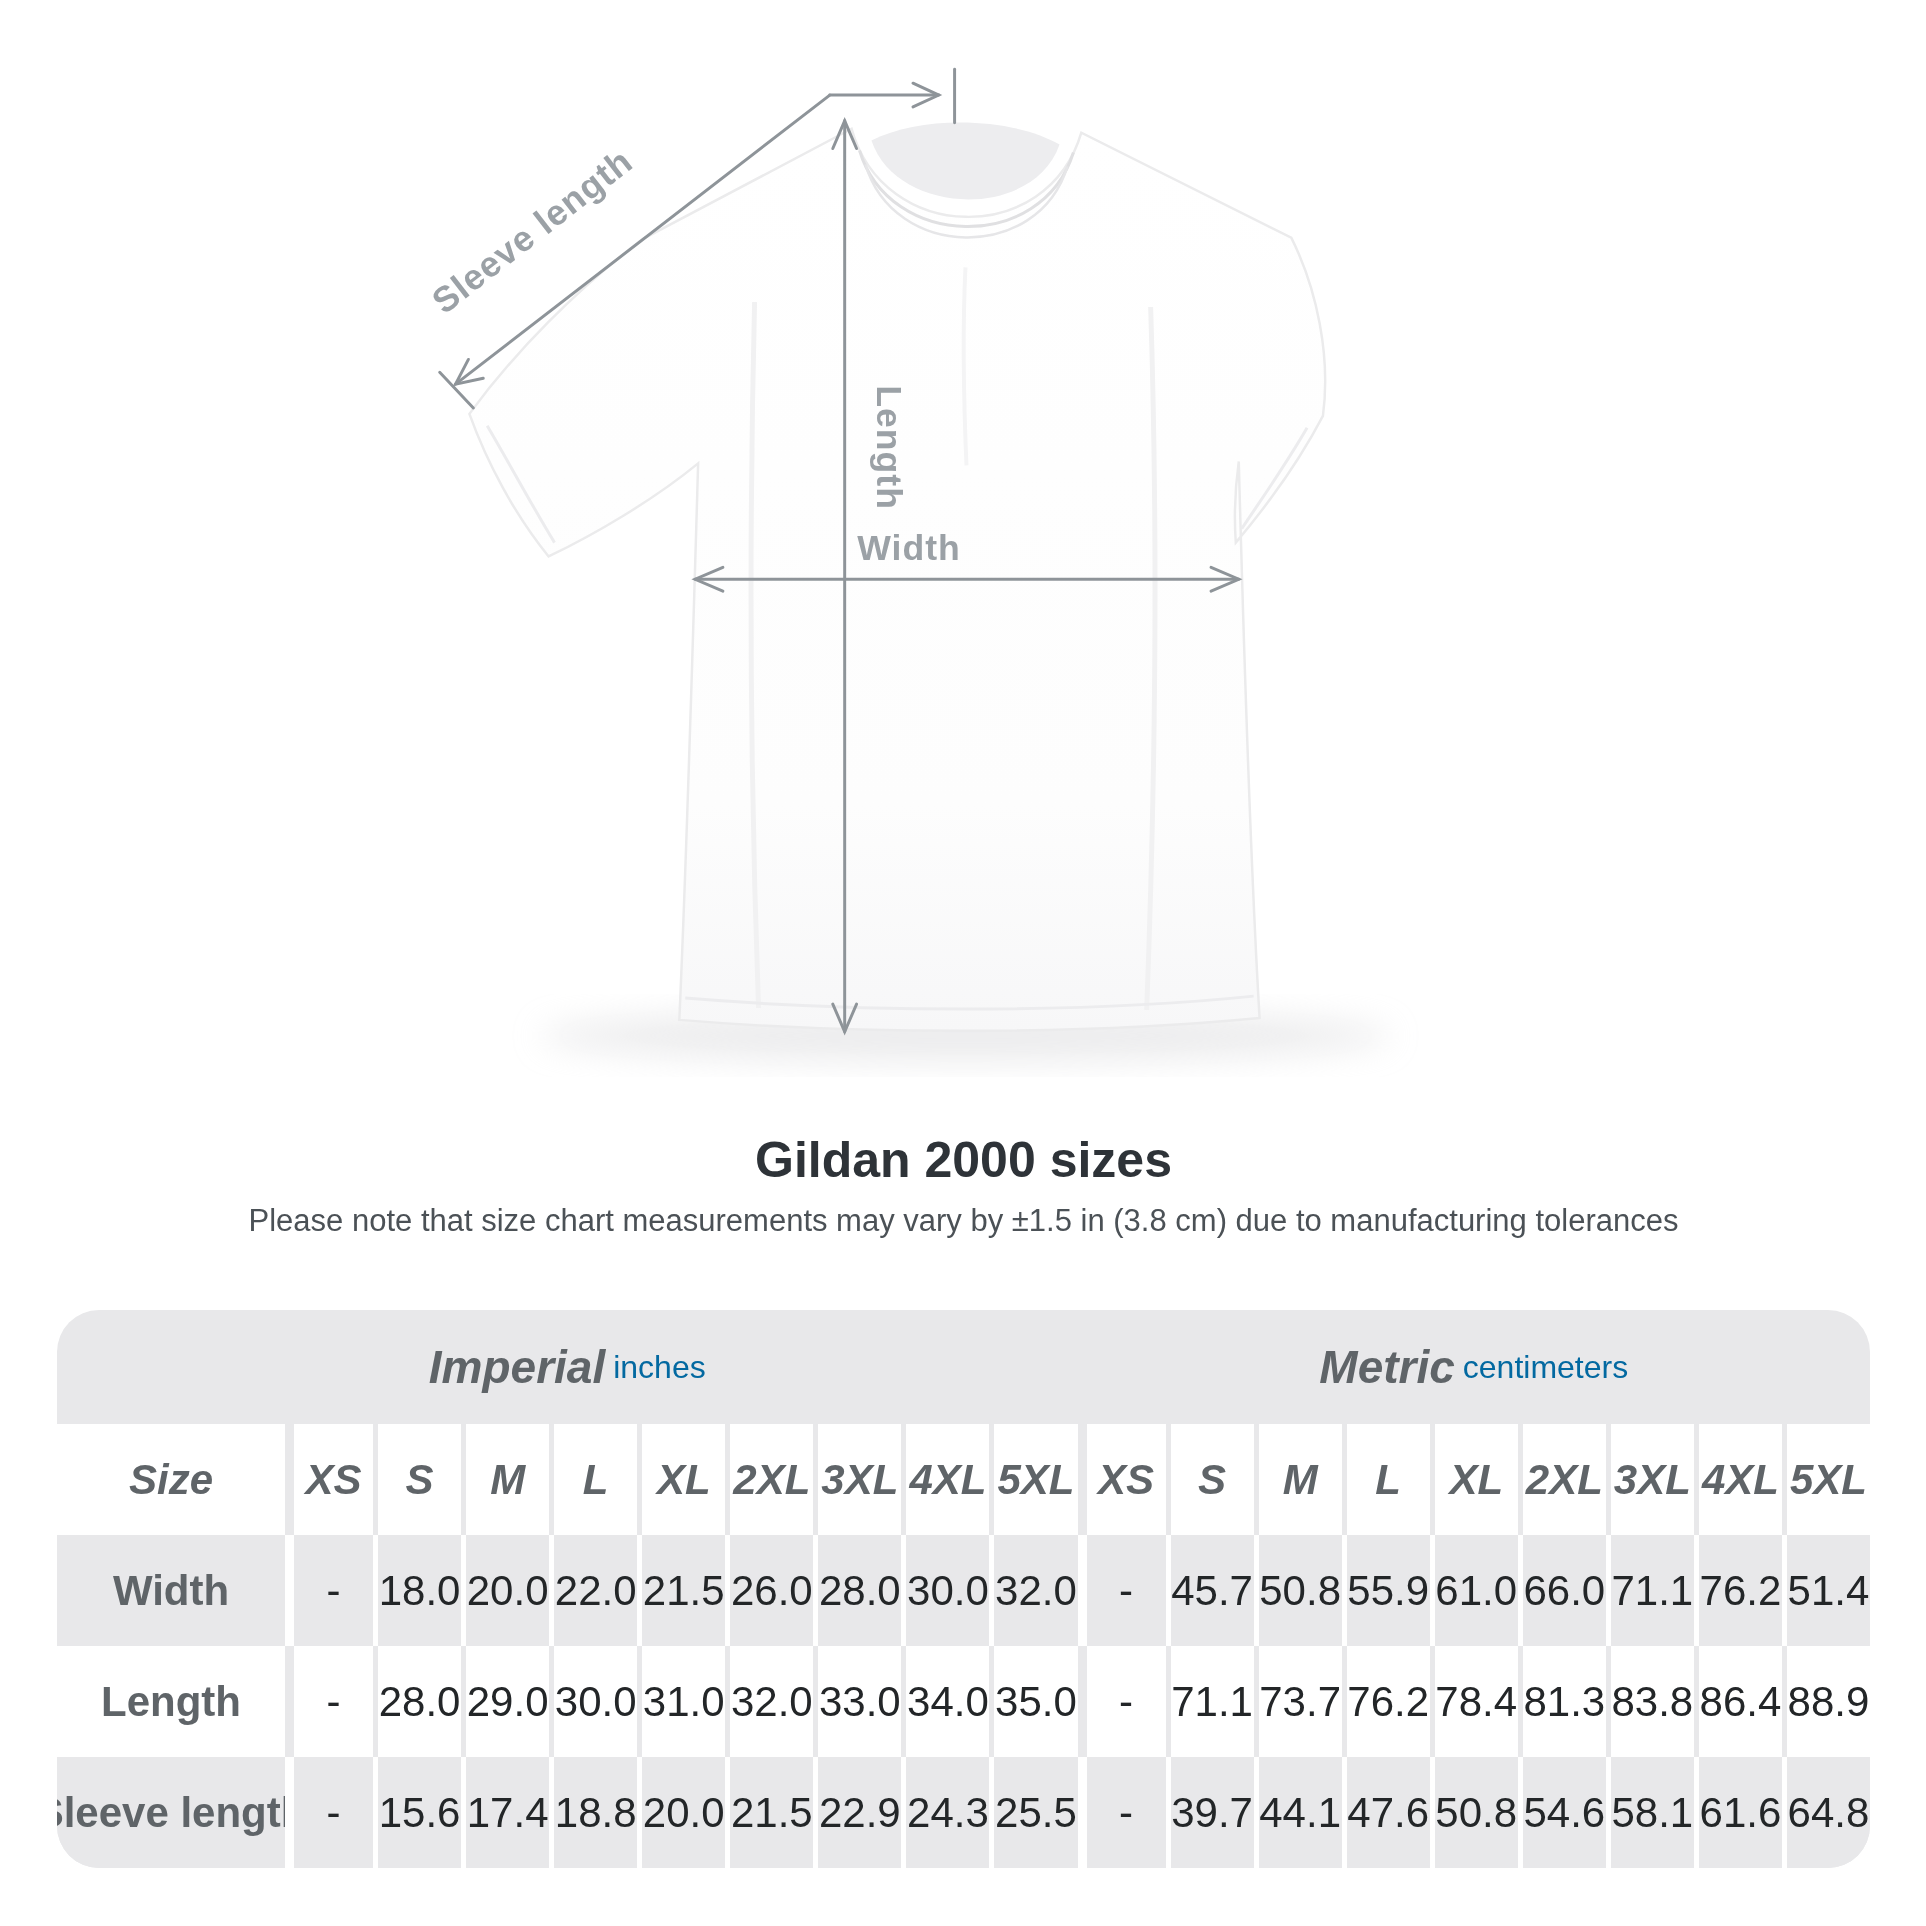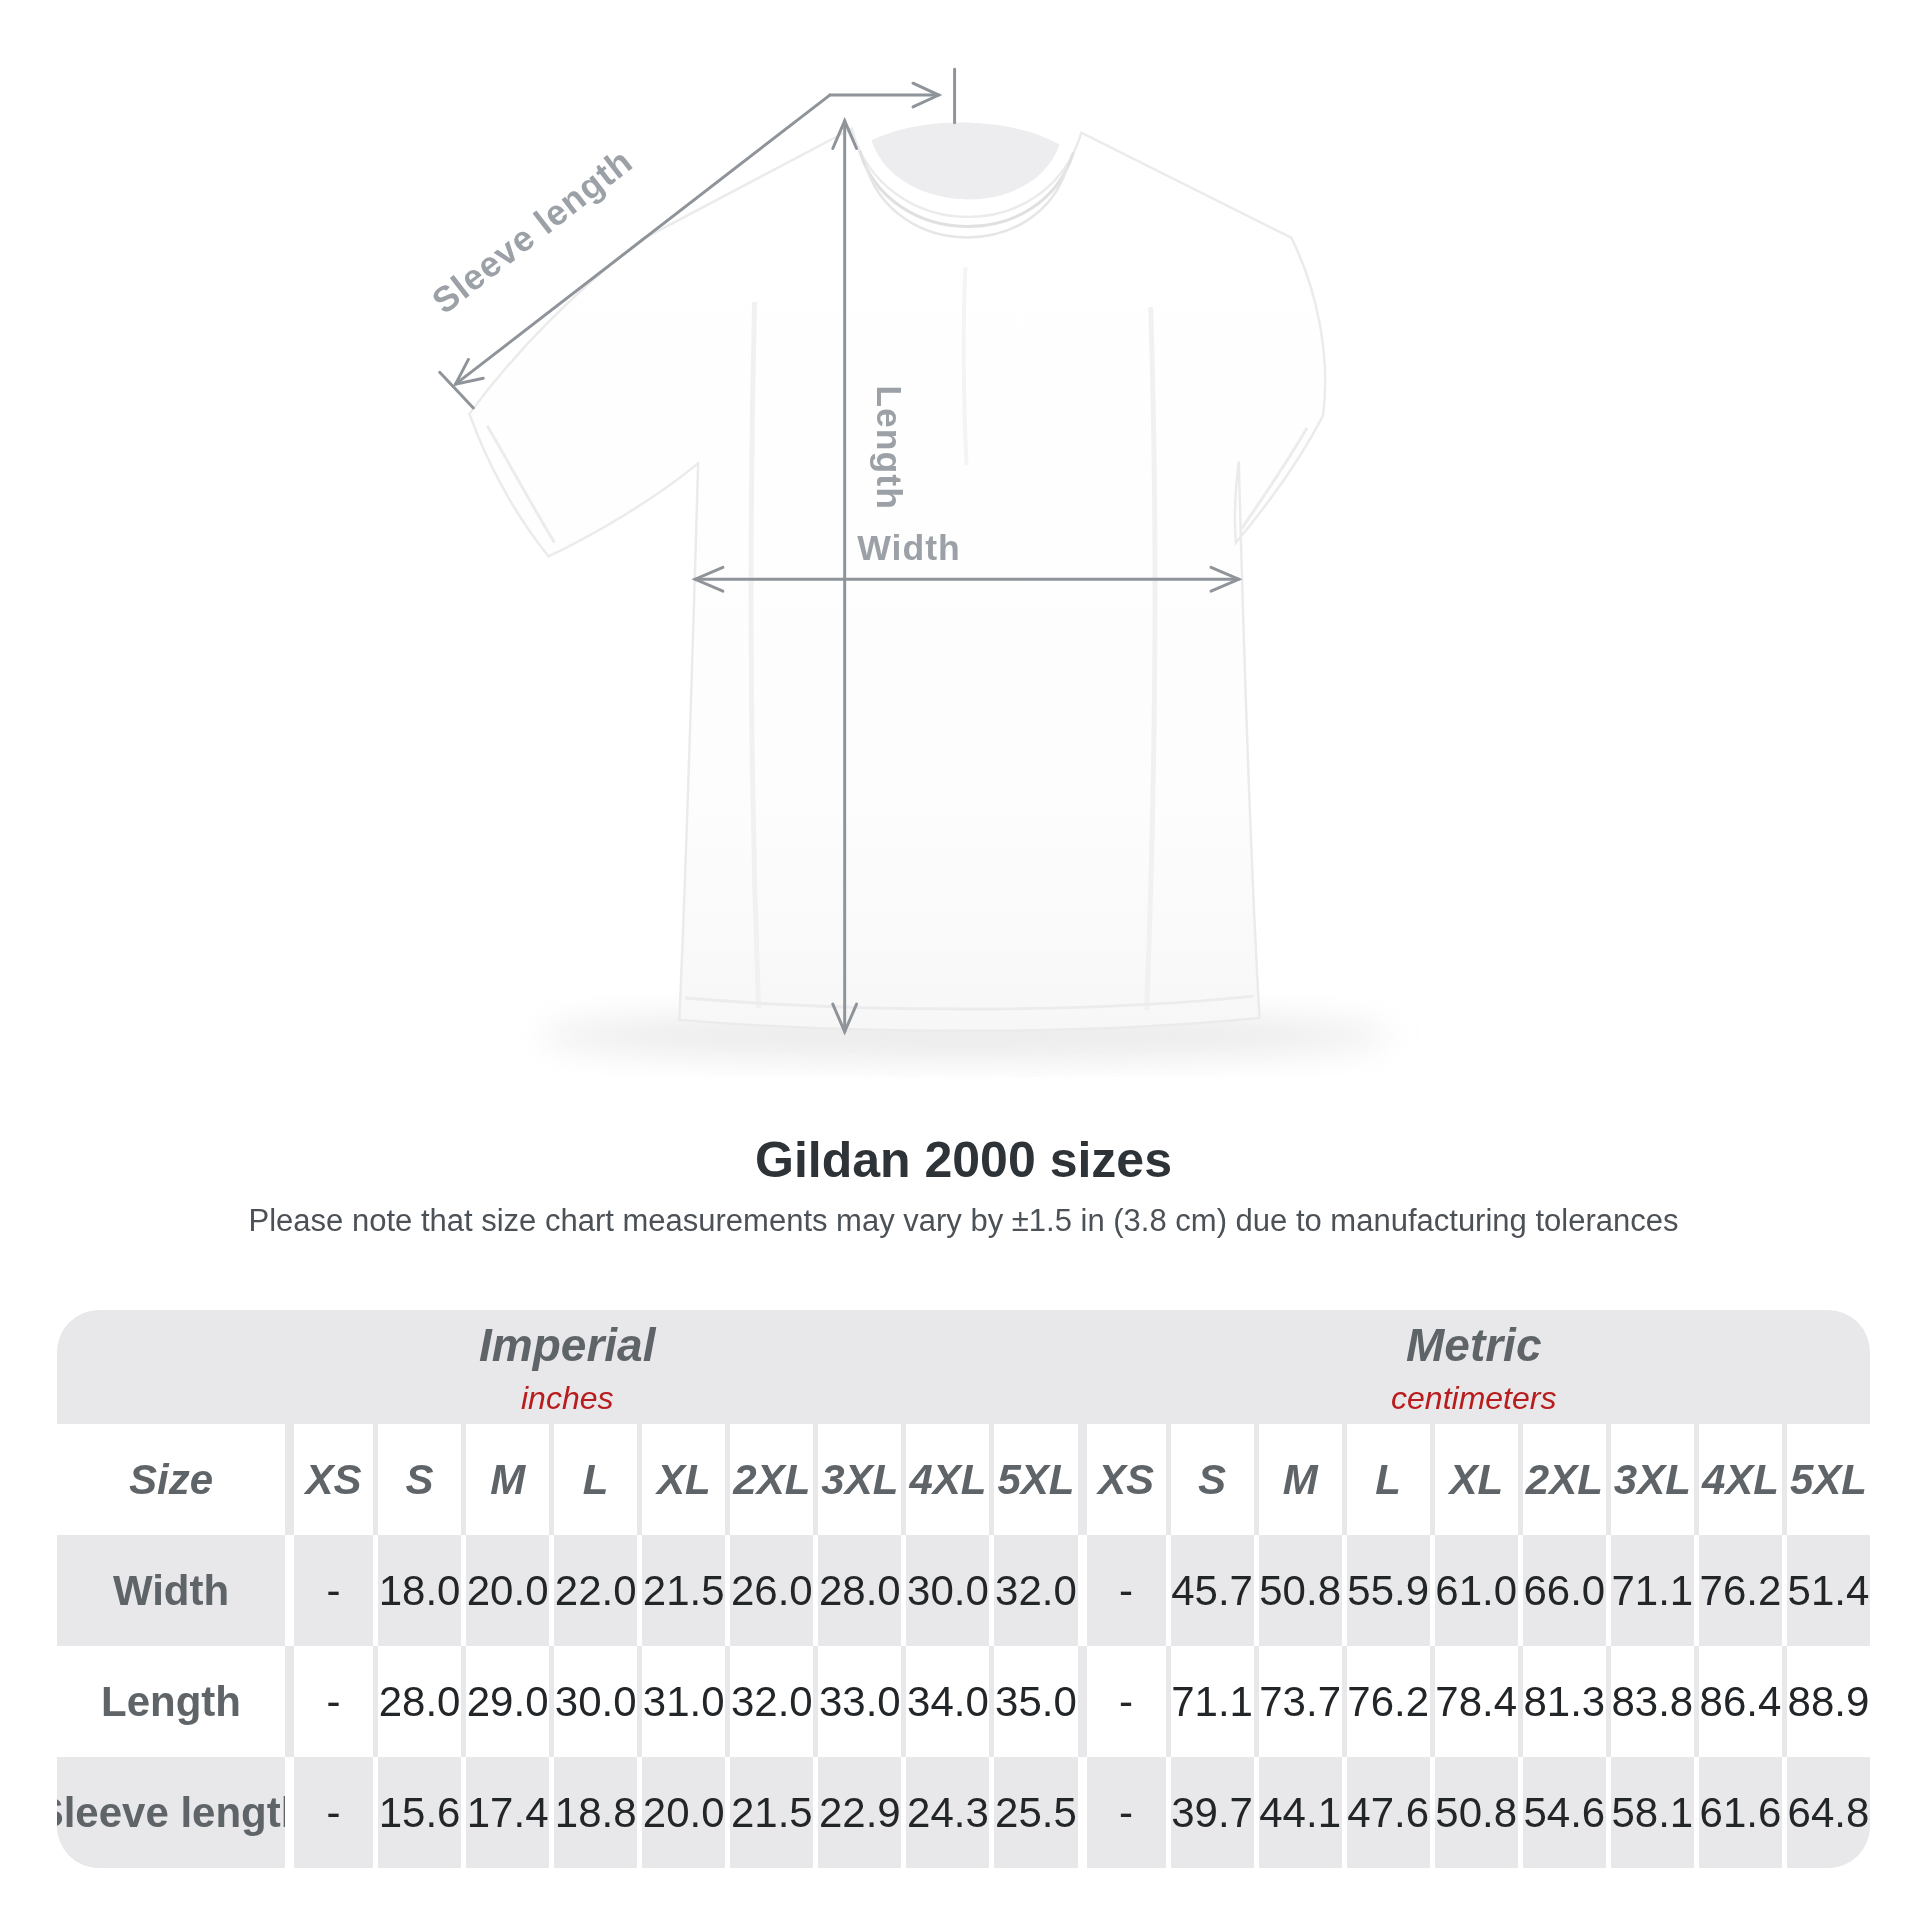--- a/index.html
+++ b/index.html
@@ -11,25 +11,25 @@
   .hero svg{display:block;}
   .meas-label{font-weight:bold;font-size:36px;fill:#9ba1a6;letter-spacing:1px;}
 
   
   h1.title{margin:26px 0 0 0;text-align:center;font-size:50px;line-height:1;color:#2e3338;font-weight:bold;}
   p.note{margin:18px 0 0 0;text-align:center;font-size:31px;color:#4b5156;}
 
   
   .tablewrap{margin:71px 57px 0 57px;background:#e8e8ea;border-radius:42px;overflow:hidden;}
   .band{display:grid;grid-template-columns:228px repeat(18,1fr);height:114px;}
-  .band-cell{display:flex;flex-direction:column;align-items:center;justify-content:center;gap:8px;}
+  .band-cell{display:flex;flex-direction:row;align-items:center;justify-content:center;gap:8px;}
   .band-cell.imperial{grid-column:1/11;}
   .band-cell.metric{grid-column:11/20;}
   .band-title{font-size:46px;font-weight:bold;font-style:italic;color:#5f6468;}
-  .band-unit{font-size:32px;font-style:italic;color:#b91c1c;}
+  .band-unit{font-size:32px;color:#0369a1;}
 
   .grid{display:grid;grid-template-columns:228px repeat(18,1fr);}
   .c{height:111px;display:flex;align-items:center;justify-content:center;
      font-size:42px;border-left:5px solid transparent;white-space:nowrap;}
   .c.first{border-left:none;}
   .c.head{background:#ffffff;color:#5f6468;font-weight:bold;border-left-color:#e8e8ea;font-style:italic;}
   .c.rowlabel{font-weight:bold;color:#5f6468;}
   .c.val{color:#232628;}
   .c.white{background:#ffffff;border-left-color:#e8e8ea;}
   .c.gray{background:#e8e8ea;border-left-color:#ffffff;}

